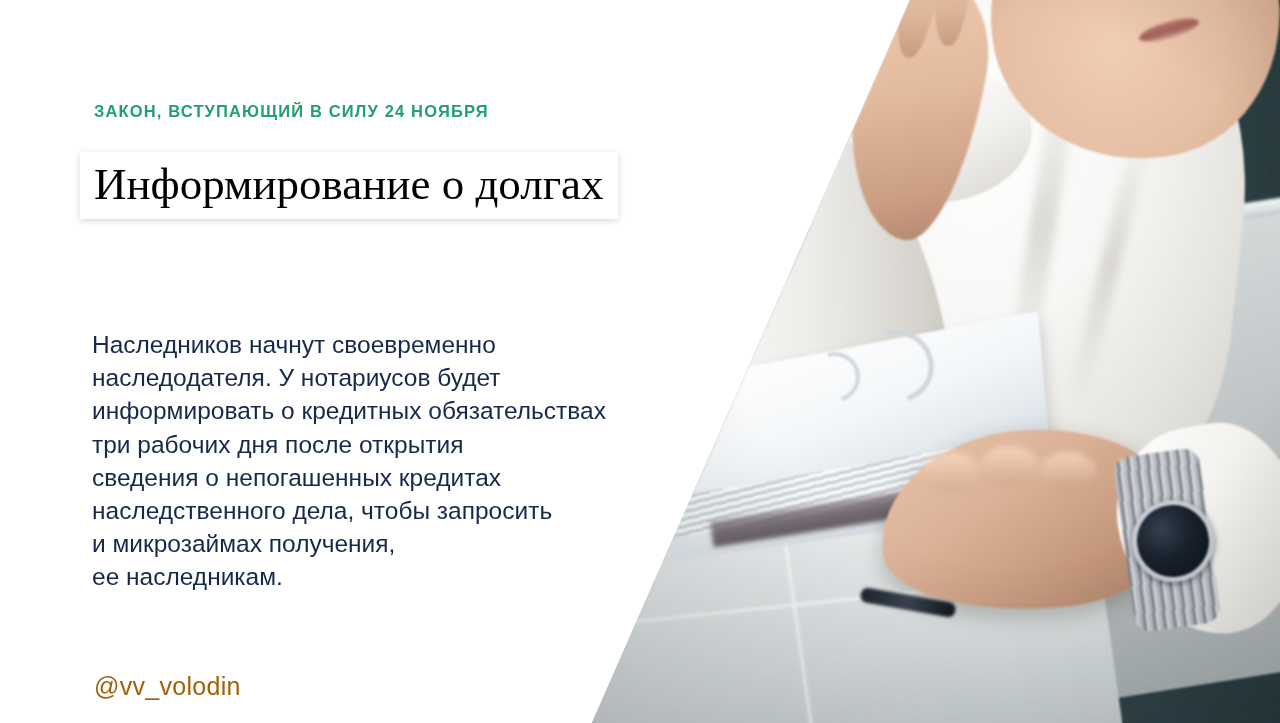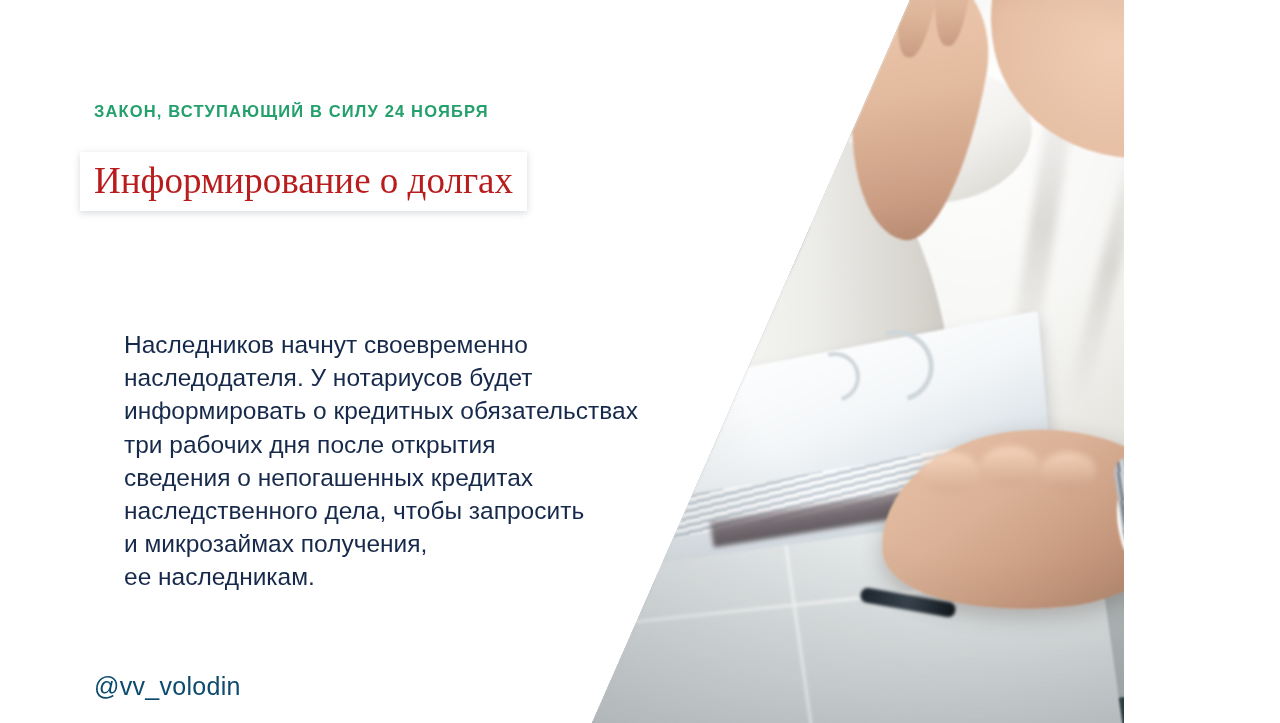--- a/index.html
+++ b/index.html
@@ -3,21 +3,21 @@
 <meta charset="utf-8">
 <title>Информирование о долгах наследодателя</title>
 <style>
   html, body {
     margin: 0;
     padding: 0;
     background: #ffffff;
   }
   #slide {
     position: relative;
-    width: 1124px;
+    width: 1280px;
     height: 723px;
     overflow: hidden;
     background: #ffffff;
     font-family: "Liberation Sans", sans-serif;
   }
 
   
   .photo-panel {
     position: absolute;
     inset: 0;
@@ -302,47 +302,47 @@
   .headline {
     position: absolute;
     left: 80px;
     top: 152px;
     width: 780px;
   }
   .hl-line {
     display: block;
     width: max-content;
     background: #ffffff;
-    color: #b91c1c;
+    color: #000000;
     font-family: "Liberation Serif", serif;
-    font-size: 37px;
+    font-size: 45px;
     line-height: 1.0;
     padding: 10px 14px 12px 14px;
     box-shadow: 0 2px 7px rgba(120,130,140,.30);
     margin-bottom: 10px;
   }
 
   .body-text {
     position: absolute;
     left: 92px;
     top: 328px;
     width: 620px;
     color: #16294a;
     font-size: 24.5px;
     line-height: 33.2px;
     font-weight: 400;
   }
-  .body-text .ln { display: block; white-space: nowrap; margin-left: 32px; }
+  .body-text .ln { display: block; white-space: nowrap; }
 
   .watermark {
     position: absolute;
     left: 94px;
     top: 672px;
     font-size: 25px;
-    color: #0c4a6e;
+    color: #a16207;
     letter-spacing: .3px;
   }
 </style>
 </head>
 <body>
 
 <div id="slide">
 
   <div class="photo-panel">
     <div class="photo-inner">

